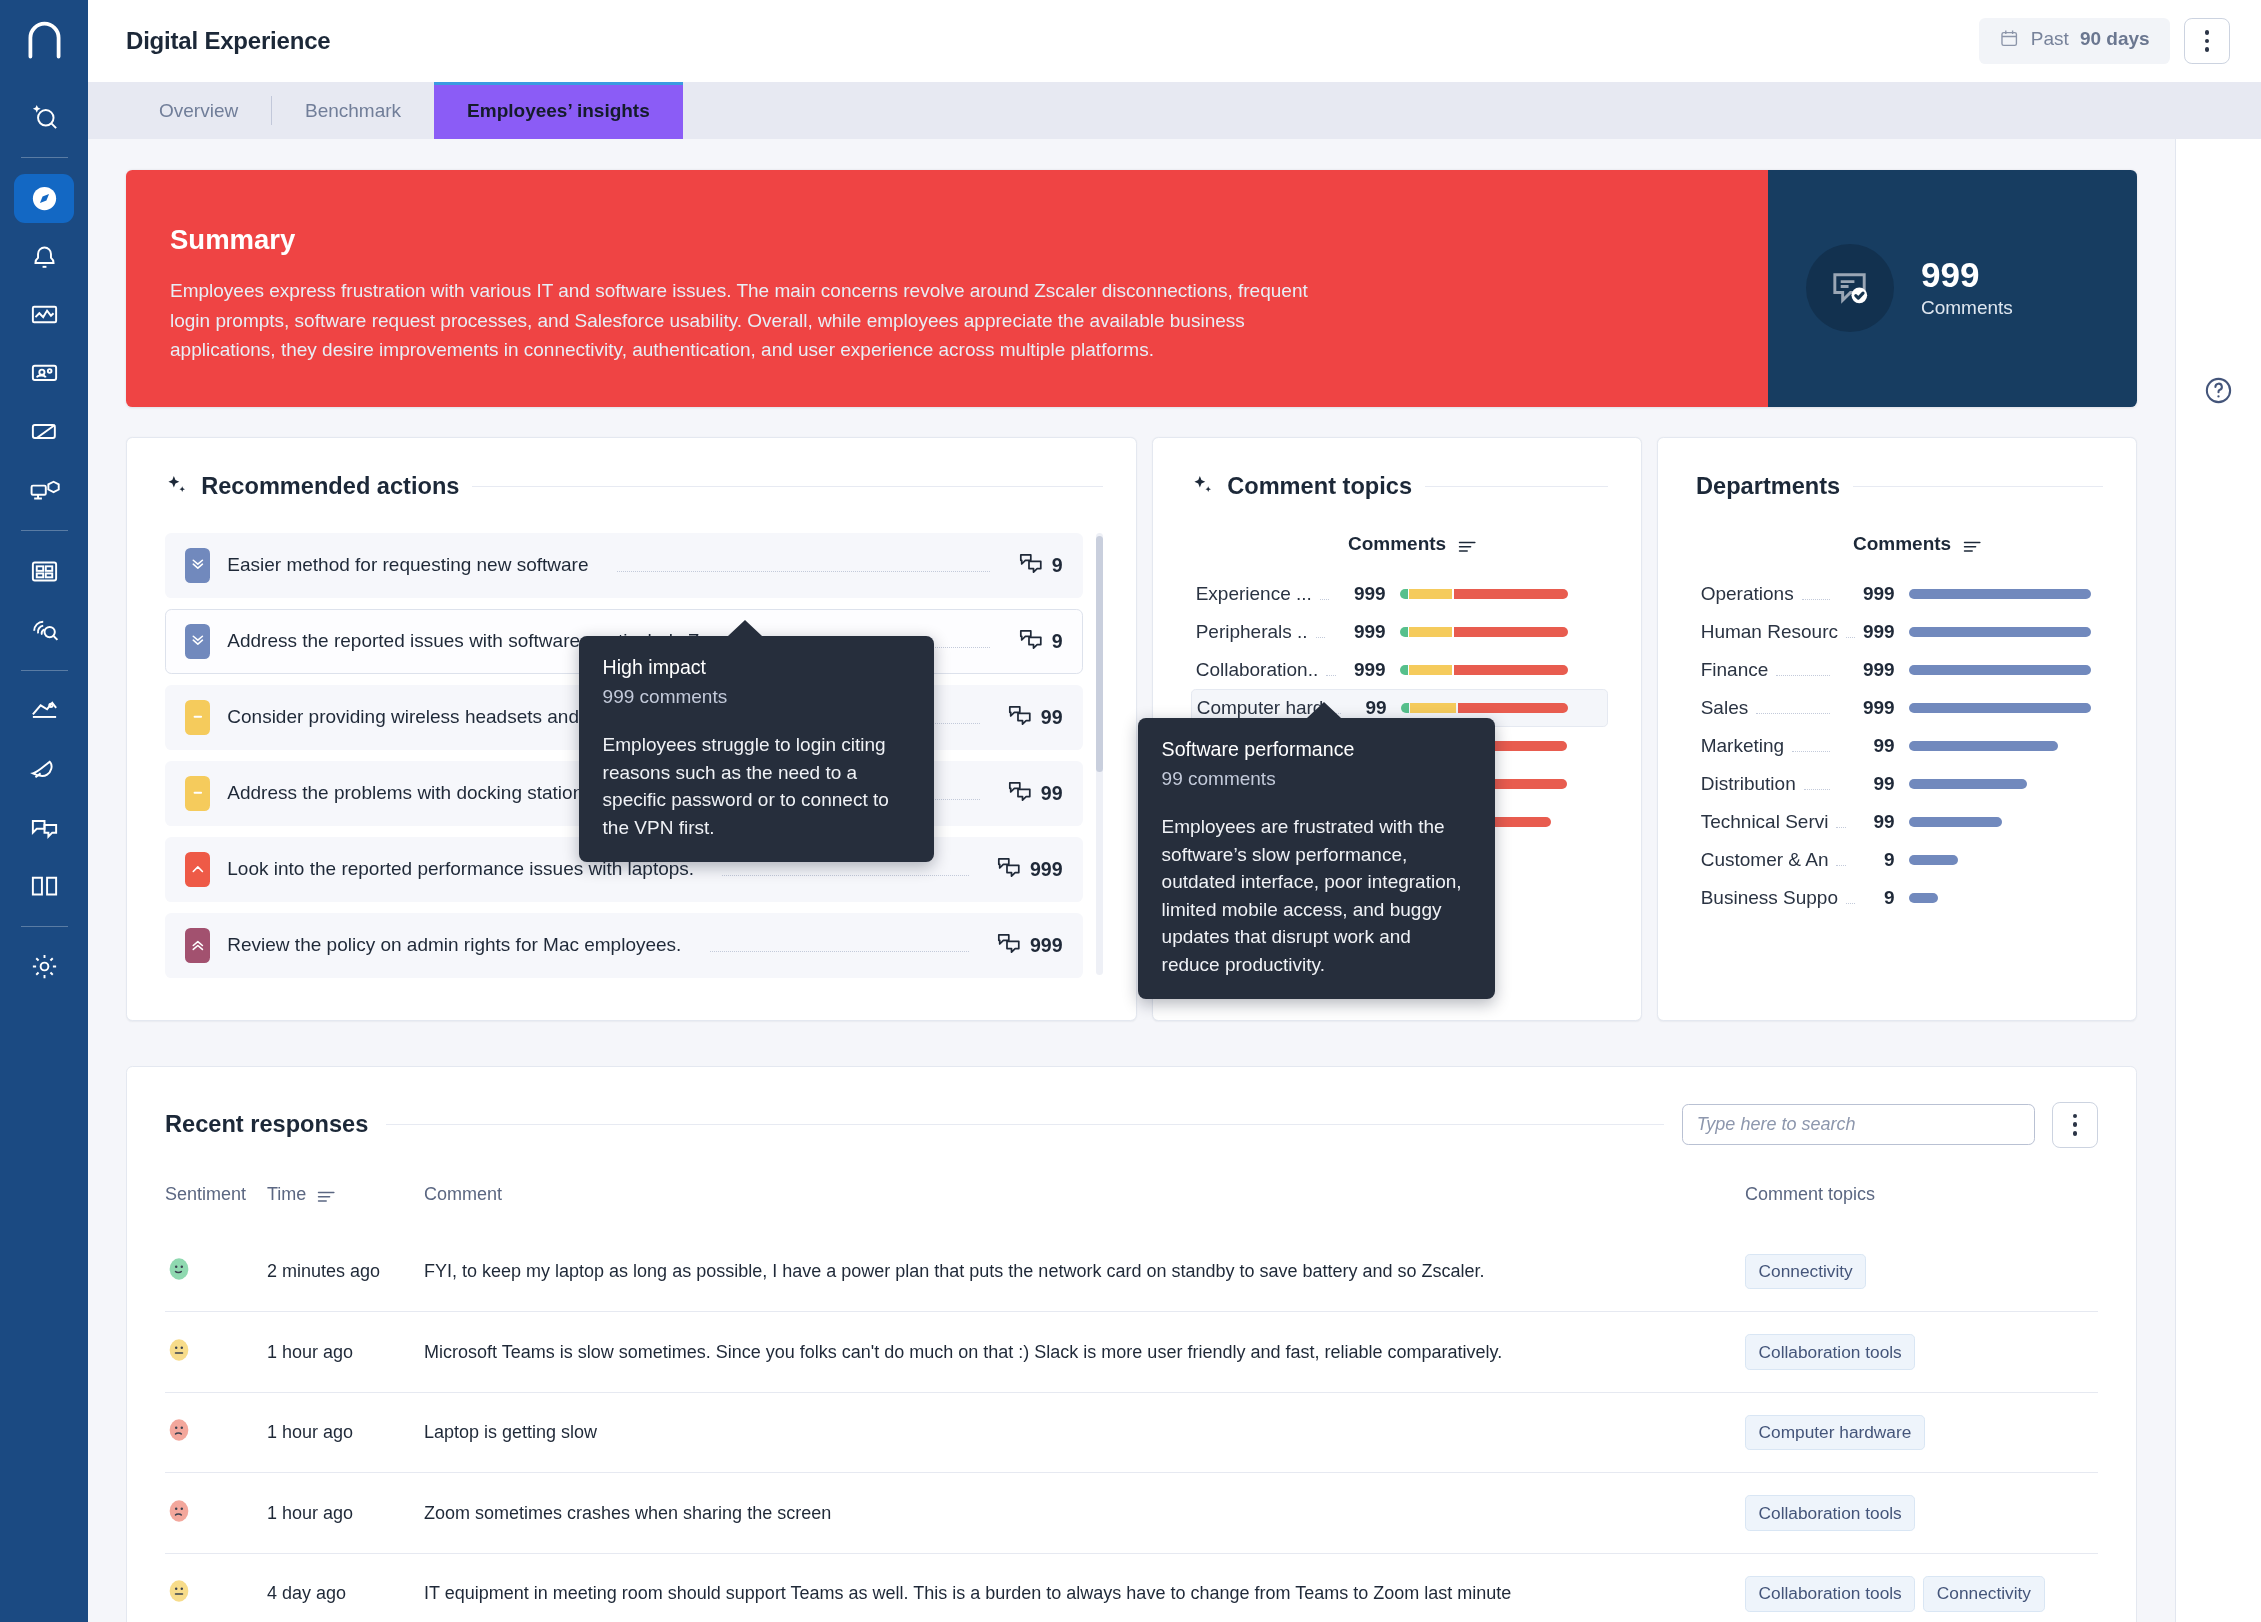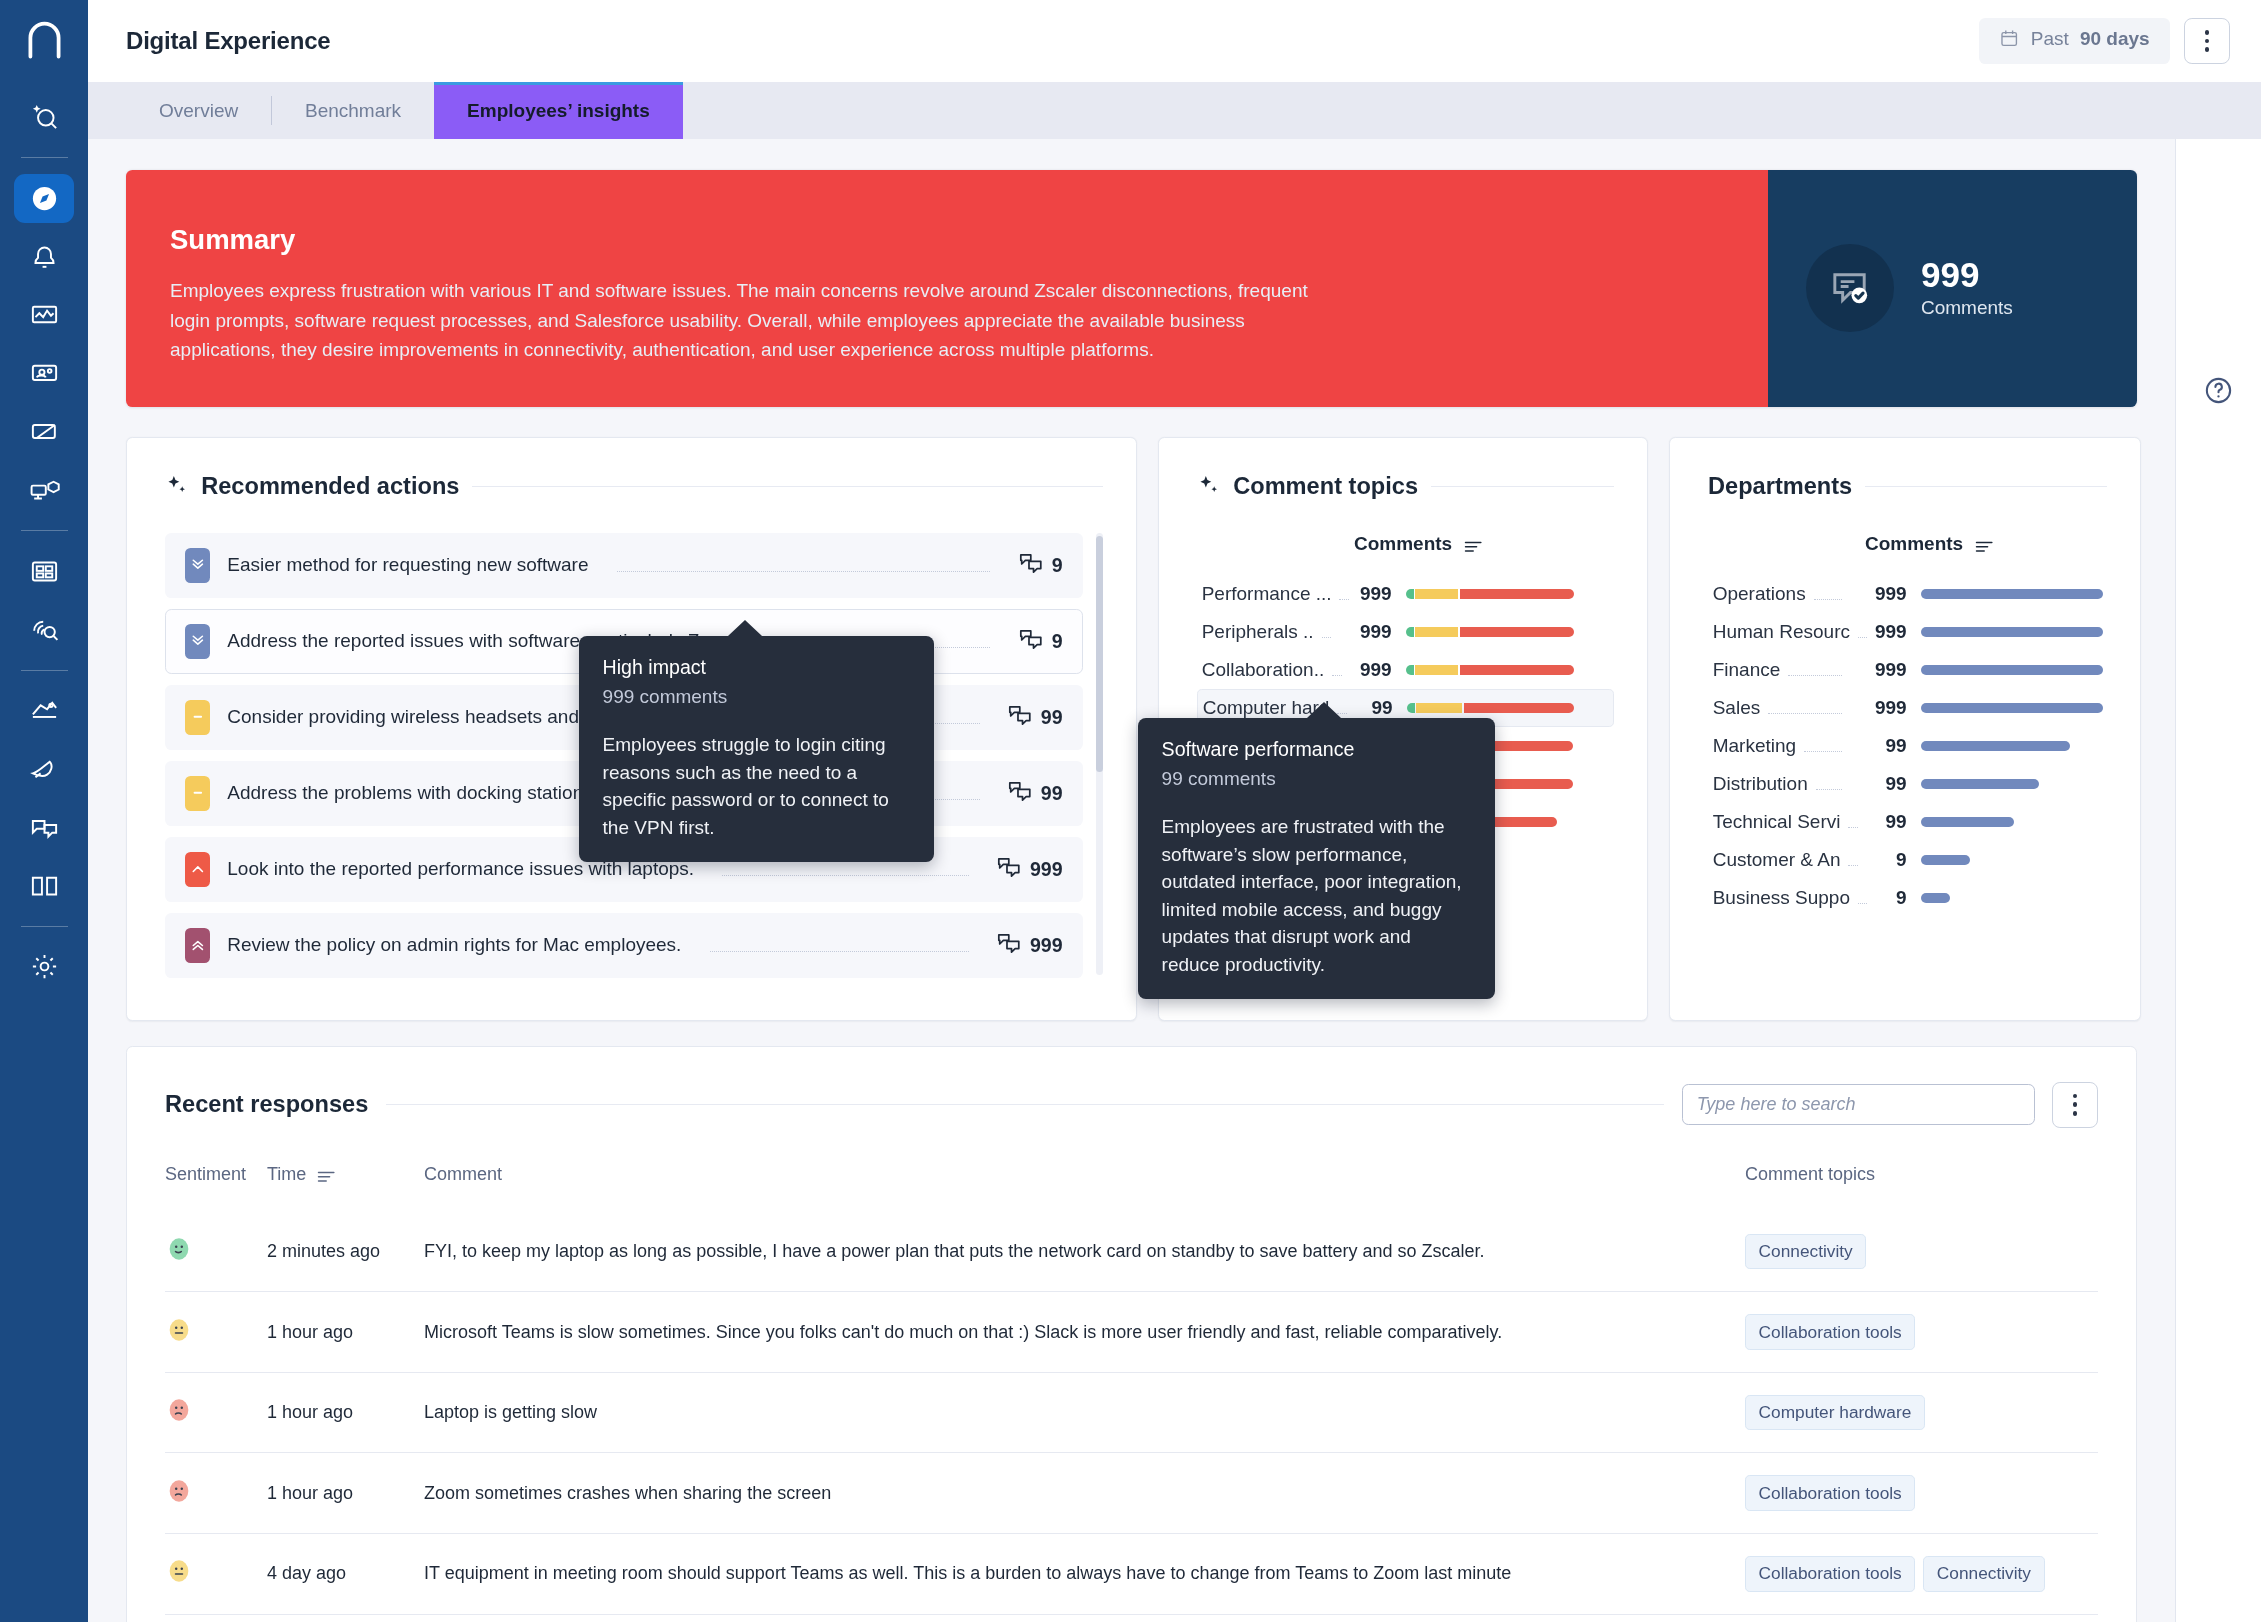--- a/index.html
+++ b/index.html
@@ -85,21 +85,21 @@
     display: flex; align-items: center; gap: 27px; padding-left: 38px;
   }
   .comment-circle {
     width: 88px; height: 88px; border-radius: 50%; background: #12314f;
     display: flex; align-items: center; justify-content: center; flex: 0 0 88px;
   }
   .comment-stat-num { color:#fff; font-size: 35px; font-weight: bold; line-height: 1.05; }
   .comment-stat-label { color:#dfe7f0; font-size: 19px; margin-top: 3.1px; }
 
   
-  .cards-row { display: flex; gap: 21px; margin-bottom: 25px; }
+  .cards-row { display: flex; gap: 15px; margin-bottom: 45px; }
   .card {
     background: #fff; border: 0.8px solid #e4e8f0; border-radius: 6.3px;
     box-shadow: 0 0.8px 1.6px rgba(20,30,60,.05);
     padding: 35px 33px 31px 38px; position: relative;
   }
   .card-rec { flex: 0 0 1011px; width: 1011px; }
   .card-topics { flex: 0 0 490px; width: 490px; }
   .card-depts { flex: 1; }
 
   .card-head { display: flex; align-items: center; gap: 12.6px; margin-bottom: 33px; }
@@ -510,21 +510,21 @@
               <span>Comments</span>
               <span class="sort-icon">
                 <svg viewBox="0 0 24 16" fill="none" stroke="#1c2838" stroke-width="1.8" stroke-linecap="round">
                   <path d="M3 3h18M3 8h13M3 13h9"></path>
                   </svg>
               </span>
             </div>
             <div id="topics-list">
                 <div class="bar-row">
                   <span class="topics-label-col">
-                    <span class="bar-label">Performance ...</span>
+                    <span class="bar-label">Experience ...</span>
                     <span class="bar-dots"></span>
                   </span>
                   <span class="bar-val topics-val-col">999</span>
                   <span class="bar-track">
                     <span class="seg first" style="width:8.2px;background:#56c08c"></span>
                     <span class="seg mid" style="width:43px;background:#f5cb5c"></span>
                     <span class="seg last" style="width:114px;background:#e85c4f"></span>
                   </span>
                 </div>
                 <div class="bar-row">

